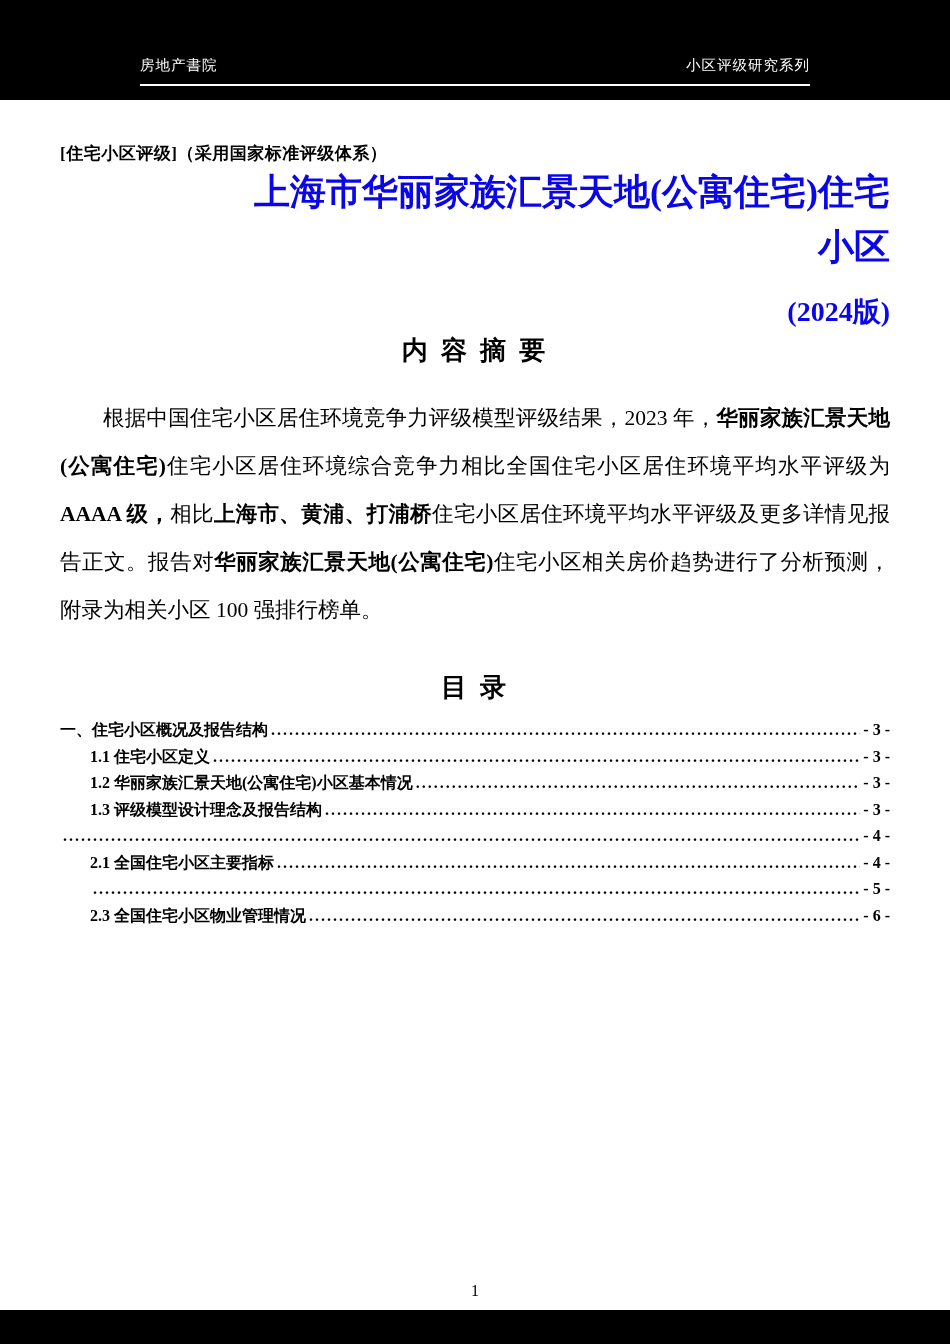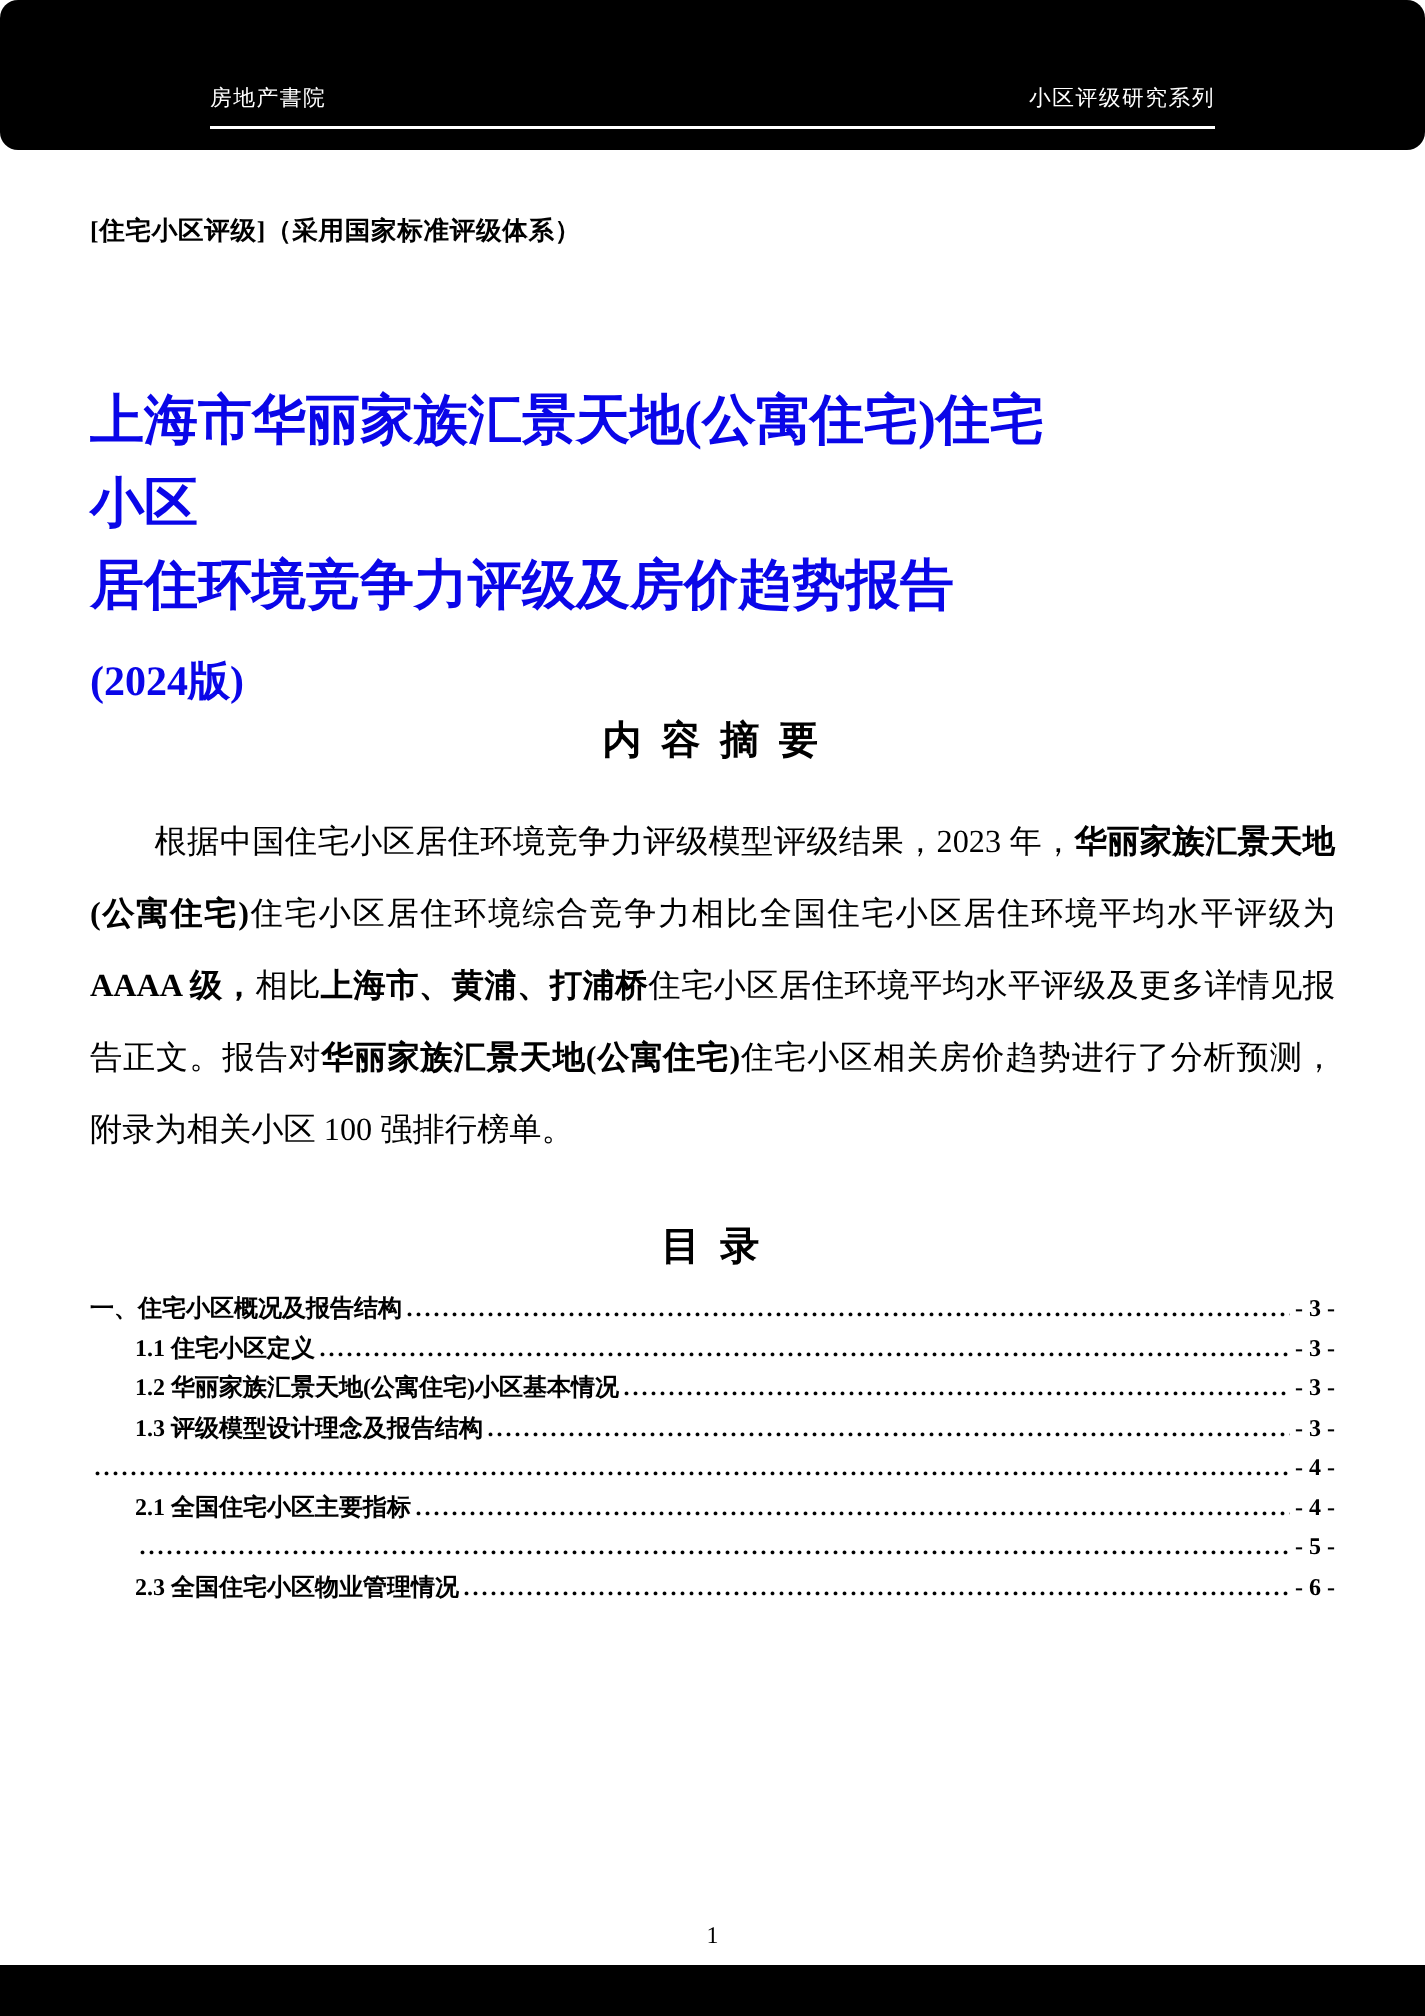--- a/index.html
+++ b/index.html
@@ -16,21 +16,20 @@
     color: #000;
   }
 
   
   .topbar {
     position: absolute;
     top: 0; left: 0; right: 0;
     height: 100px;
     background: #000000;
     color: #ffffff;
-    border-radius: 12px;
   }
   .topbar-inner {
     margin: 0 140px;
     padding-top: 56px;
     display: flex;
     justify-content: space-between;
     align-items: baseline;
     font-size: 14.5px;
     letter-spacing: 1px;
   }
@@ -56,22 +55,21 @@
   }
 
   .classification {
     margin-top: 42px;
     font-size: 17px;
     font-weight: bold;
     letter-spacing: .5px;
   }
 
   .title-block {
-    margin-top: 88px;
-    text-align: left;
+    text-align: right;
     font-family: Liberation Serif, serif;
   }
   .title-line {
     font-size: 36px;
     font-weight: bold;
     line-height: 55px;
     color: var(--title-color, #0a06e8);
   }
   .edition {
     margin-top: 16px;
@@ -149,21 +147,20 @@
     <div class="topbar-rule"></div>
   </header>
 
   <main class="paper">
 
     <p class="classification">[住宅小区评级]（采用国家标准评级体系）</p>
 
     <div class="title-block">
       <div class="title-line">上海市华丽家族汇景天地(公寓住宅)住宅</div>
       <div class="title-line">小区</div>
-      <div class="title-line">居住环境竞争力评级及房价趋势报告</div>
       <div class="edition">(2024版)</div>
     </div>
 
     <h2 class="summary-heading">内 容 摘 要</h2>
 
     <p class="summary-paragraph"><span>根据中国住宅小区居住环境竞争力评级模型评级结果，2023 年，</span><span class="seg-bold">华丽家族汇景天地(公寓住宅)</span><span>住宅小区居住环境综合竞争力相比全国住宅小区居住环境平均水平评级为 </span><span class="seg-bold">AAAA 级，</span><span>相比</span><span class="seg-bold">上海市、黄浦、打浦桥</span><span>住宅小区居住环境平均水平评级及更多详情见报告正文。报告对</span><span class="seg-bold">华丽家族汇景天地(公寓住宅)</span><span>住宅小区相关房价趋势进行了分析预测，附录为相关小区 100 强排行榜单。</span></p>
 
     <h2 class="toc-heading">目 录</h2>
 
     <nav class="toc-list">

